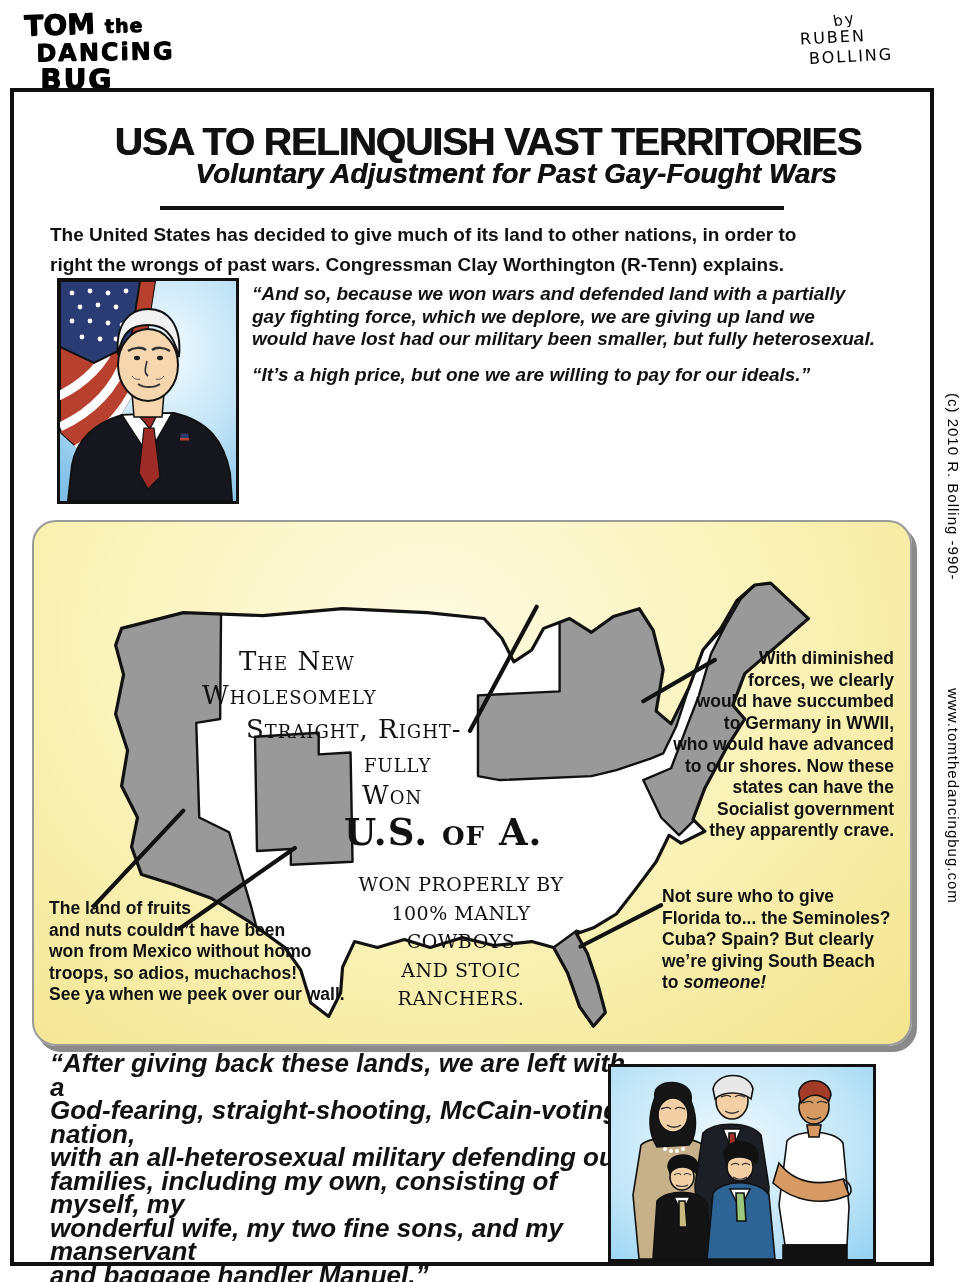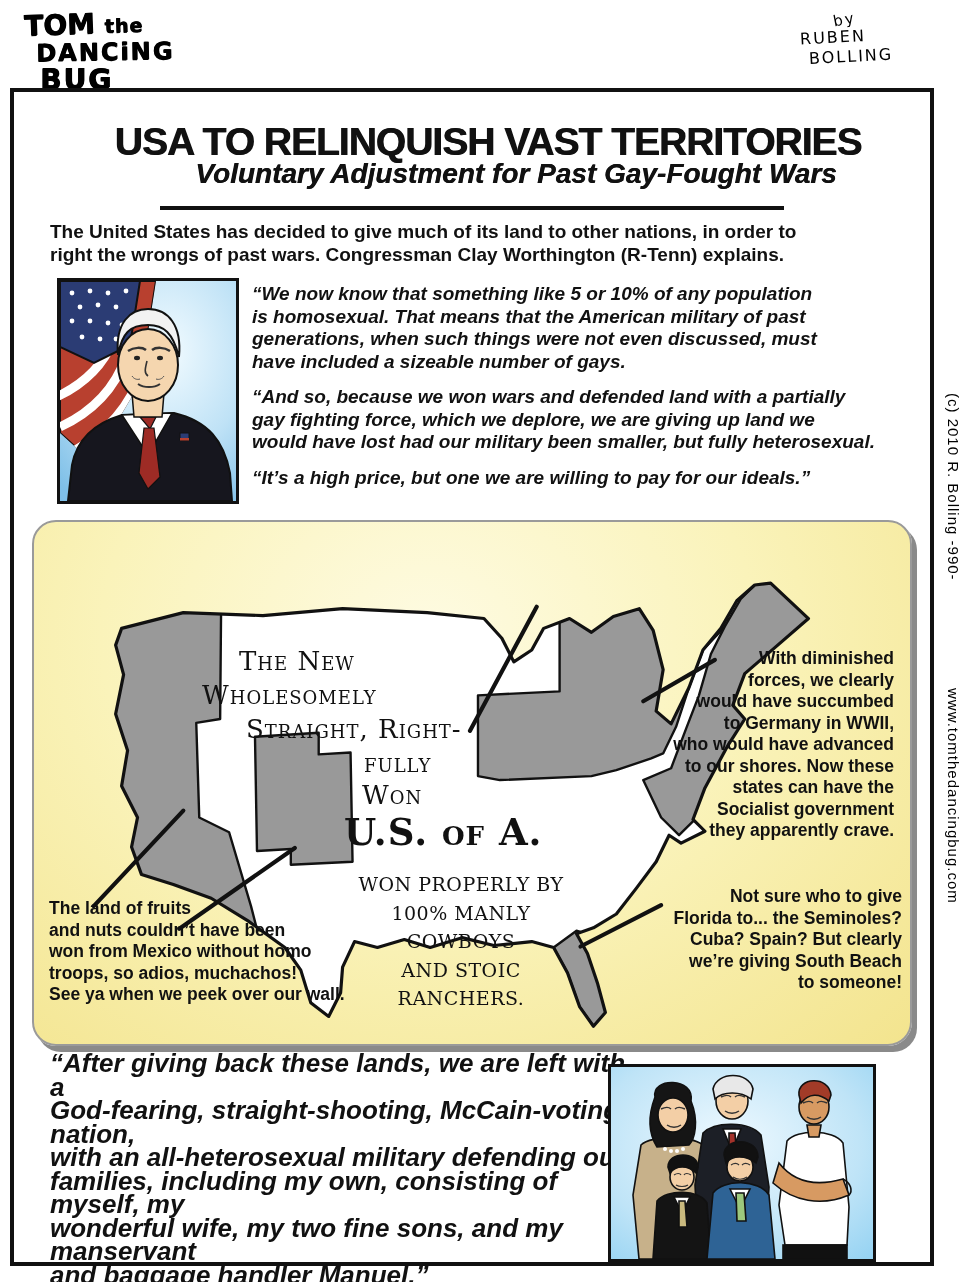--- a/index.html
+++ b/index.html
@@ -19,36 +19,36 @@
   .byline .fn{display:block;}
   .byline .ln{display:block;margin-left:8px;}
   
   .frame{position:absolute;left:10px;top:88px;width:916px;height:1170px;border:4px solid #111;background:#fff;}
   .title{position:absolute;left:16px;top:12px;width:100%;text-align:center;
          font-size:39px;font-weight:700;letter-spacing:-1px;text-shadow:0.7px 0 #111;margin-top:16px;}
   .subtitle{position:absolute;left:0;top:66px;width:100%;text-align:center;
             font-size:28px;font-weight:700;font-style:italic;text-shadow:0.4px 0 #111;padding-left:44px;}
   .divider{position:absolute;left:146px;top:114px;width:624px;height:4px;background:#111;}
   .intro{position:absolute;left:36px;top:128px;width:850px;font-size:19px;font-weight:700;
-         line-height:23px;white-space:pre-line;}
+         line-height:30px;white-space:pre-line;}
   .portrait{position:absolute;left:43px;top:186px;width:176px;height:220px;border:3px solid #111;}
   .quotes{position:absolute;left:238px;top:191px;width:676px;}
   .quotes p{margin:0 0 13px 0;font-size:19px;font-weight:700;font-style:italic;
             line-height:22.5px;white-space:pre-line;}
   
   .panel{position:absolute;left:18px;top:428px;width:876px;height:522px;border-radius:24px;
          border:2px solid #9a9a9a;box-shadow:5px 6px 0 #8a8a8a;
          background:radial-gradient(ellipse at 45% 22%, #fefbe2 0%, #faf3ba 48%, #f3e48e 100%);}
   .panel .mapsvg{position:absolute;left:0;top:0;width:100%;height:100%;}
   .pnote{position:absolute;font-size:17.5px;font-weight:700;line-height:21.5px;white-space:pre-line;}
   .note-france{left:265px;top:16px;width:612px;text-align:left;}
   .note-wwii{right:16px;top:126px;width:230px;text-align:right;}
   .note-mexico{left:15px;top:376px;width:330px;text-align:left;}
-  .note-florida{left:628px;top:364px;width:240px;text-align:right;}
-  .note-florida .emph{}
+  .note-florida{left:628px;top:364px;width:240px;text-align:left;}
+  .note-florida .emph{font-style:italic;}
   .maplbl{position:absolute;font-family:"DejaVu Serif",serif;font-variant:small-caps;
           color:#111;letter-spacing:1px;line-height:1;}
   .ml1{left:205px;top:126px;font-size:26px;}
   .ml2{left:168px;top:160px;font-size:26px;}
   .ml3{left:212px;top:194px;font-size:26px;}
   .ml4{left:330px;top:228px;font-size:26px;}
   .ml5{left:328px;top:260px;font-size:26px;}
   .ml6{left:310px;top:292px;font-size:37px;font-weight:700;}
   .mapsub{position:absolute;left:322px;top:348px;width:210px;text-align:center;
           font-family:"DejaVu Serif",serif;font-size:19px;line-height:1.5;letter-spacing:0.5px;
@@ -144,24 +144,20 @@
         <ellipse cx="77" cy="77" rx="3" ry="2.2" fill="#222"></ellipse>
         <ellipse cx="100" cy="77" rx="3" ry="2.2" fill="#222"></ellipse>
         <path d="M87,80 C85,88 84,92 88,95" stroke="#333" stroke-width="1.6" fill="none"></path>
         <path d="M78,103 C84,107 94,107 100,103" stroke="#333" stroke-width="2" fill="none"></path>
         <path d="M72,95 C74,98 77,99 80,98" stroke="#555" stroke-width="1" fill="none"></path>
         <path d="M104,95 C102,98 99,99 96,98" stroke="#555" stroke-width="1" fill="none"></path>
       </svg>
     </div>
 
     <div class="quotes">
-      <p>“We now know that something like 5 or 10% of any population
-is homosexual.  That means that the American military of past
-generations, when such things were not even discussed, must
-have included a sizeable number of gays.</p>
       <p>“And so, because we won wars and defended land with a partially
 gay fighting force, which we deplore, we are giving up land we
 would have lost had our military been smaller, but fully heterosexual.</p>
       <p>“It’s a high price, but one we are willing to pay for our ideals.”</p>
     </div>
 
     <div class="panel">
       <svg class="mapsvg" viewBox="0 0 880 530" preserveAspectRatio="none">
         <defs>
           <clipPath id="uscl">

